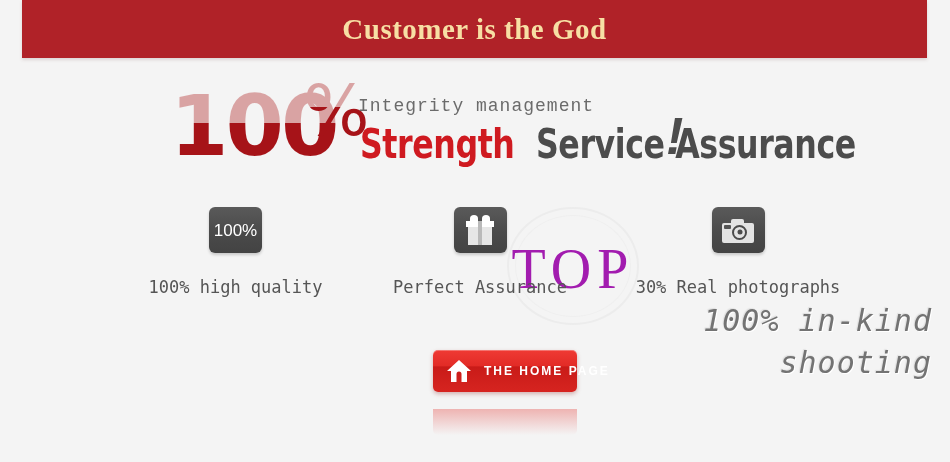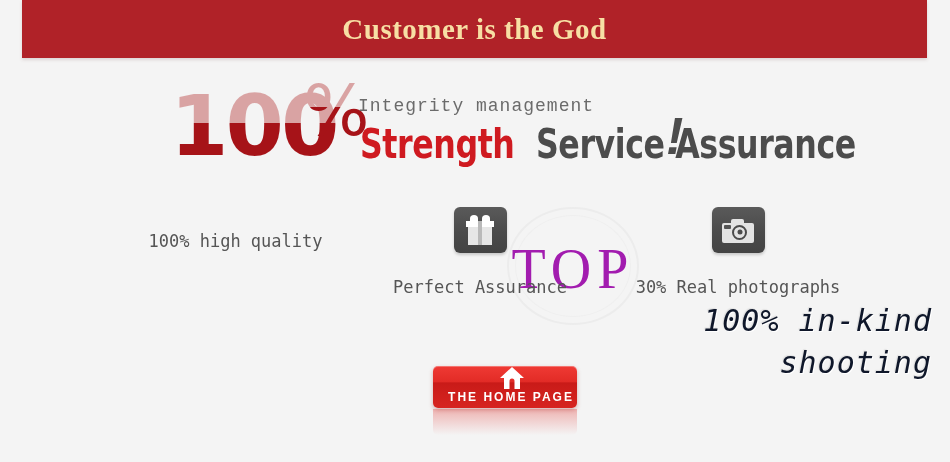--- a/index.html
+++ b/index.html
@@ -81,21 +81,21 @@
   .wm-script {
     position: absolute;
     right: 18px;
     top: 300px;
     width: 330px;
     text-align: right;
     font-family: "DejaVu Sans Mono", "Liberation Mono", monospace;
     font-style: italic;
     font-size: 30px;
     line-height: 42px;
-    color: #0f172a;
+    color: #737373;
     text-shadow: 1px 1px 0 #ffffff, -1px -1px 1px #e0e0e0;
     pointer-events: none;
     letter-spacing: 1px;
   }
 
   
   .headline {
     position: absolute;
     left: 170px;
     top: 88px;
@@ -297,32 +297,31 @@
     transform: translate(-50%, -50%);
     width: 5px; height: 5px;
     border-radius: 50%;
     background: #4b4b4b;
   }
 
   
   .home-btn {
     position: absolute;
     left: 433px;
-    top: 366px;
+    top: 350px;
     width: 144px;
     height: 42px;
     border-radius: 5px;
     background: linear-gradient(to bottom, #ef3a34 0%, #e22b26 38%, #c91b18 40%, #d62420 100%);
     box-shadow: 0 2px 4px rgba(150,50,45,0.35), inset 0 1px 0 rgba(255,255,255,0.3);
     display: flex;
     align-items: center;
     cursor: pointer;
     border: none;
     padding: 0;
-    flex-direction: column;
   }
   .home-icon {
     position: relative;
     width: 26px;
     height: 24px;
     margin-left: 13px;
     flex: none;
   }
   .home-label {
     font-family: "Liberation Sans", sans-serif;
@@ -369,20 +368,23 @@
     <div class="head-sub">Integrity management</div>
     <div class="head-main">
       <span class="head-strength">Strength</span><span class="head-rest">Service Assurance</span>
     </div>
     <div class="head-bang">!</div>
   </div>
 
   <div class="features">
 
     <div class="feature feature-1">
+      <div class="icon-tile">
+        <div class="icon-tile-label">100%</div>
+      </div>
       <div class="feature-caption">100% high quality</div>
     </div>
 
     <div class="feature feature-2">
       <div class="icon-tile">
         <div class="gift">
           <div class="gift-bowL"></div>
           <div class="gift-bowR"></div>
           <div class="gift-lid"></div>
           <div class="gift-body"></div>

